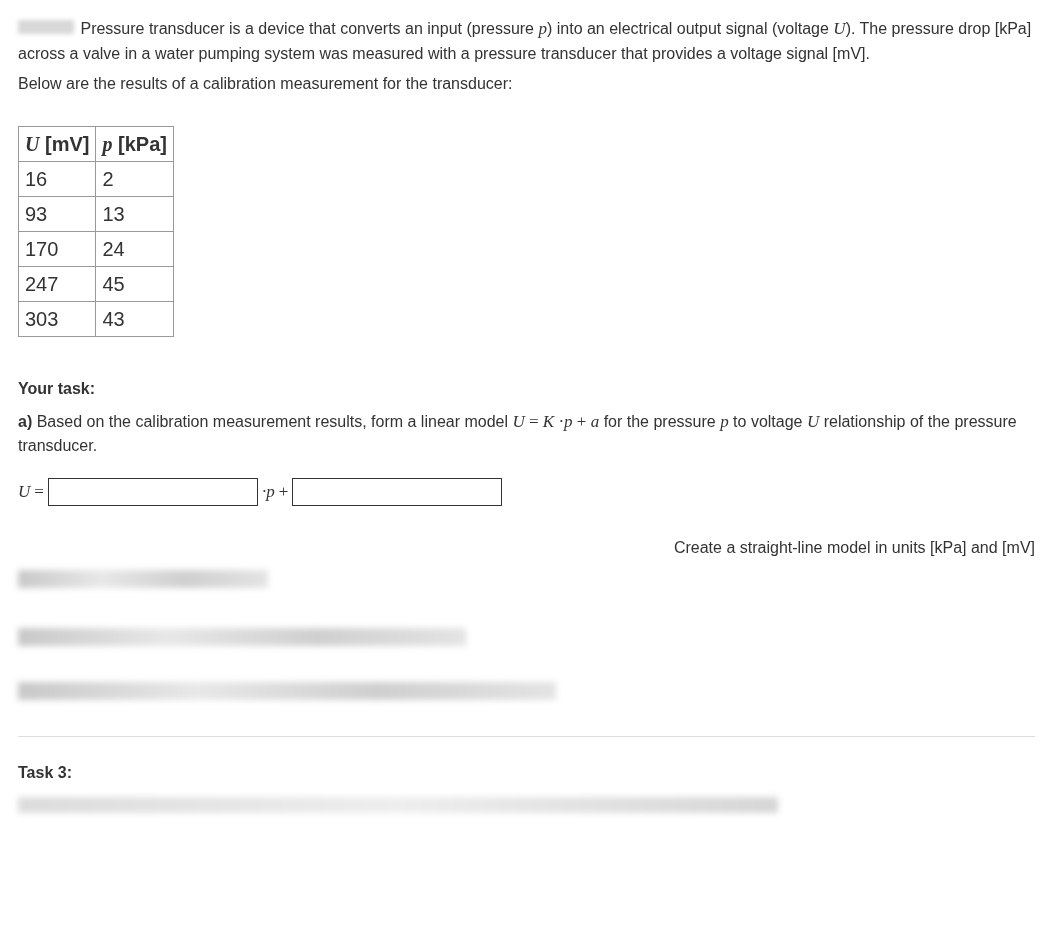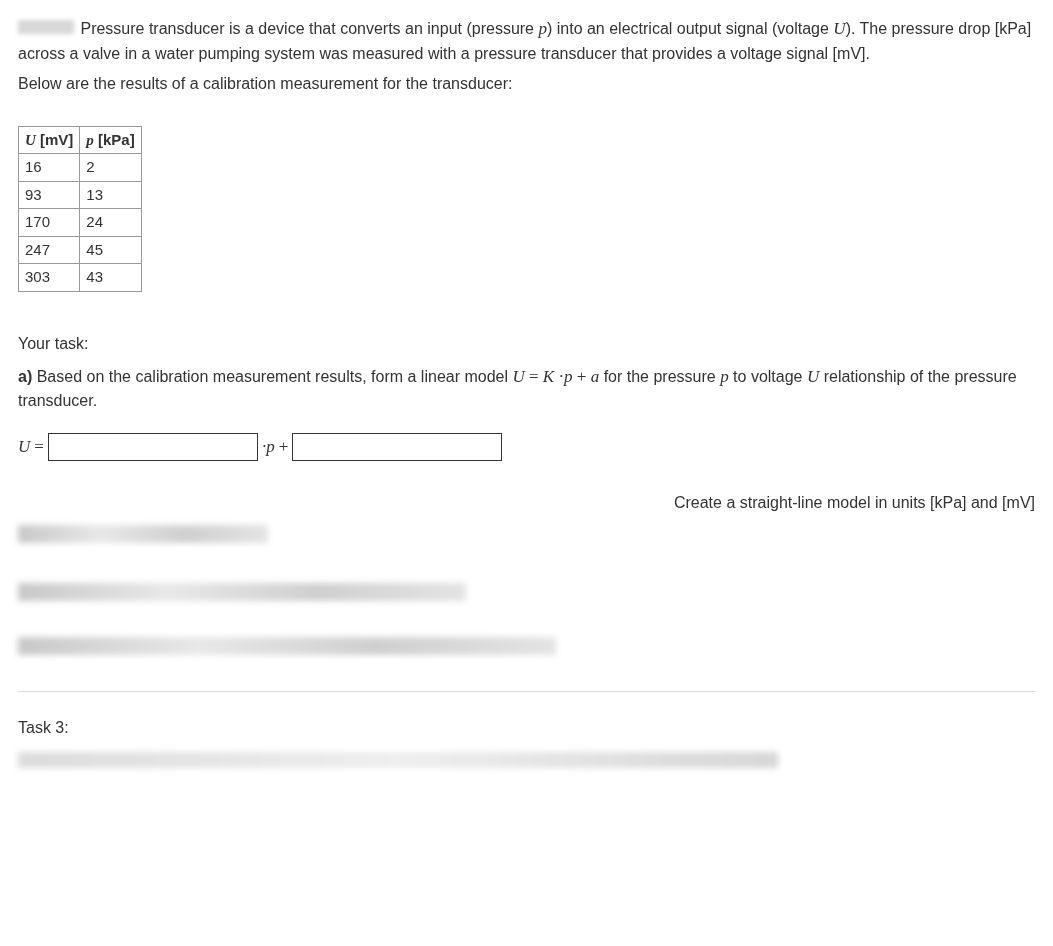--- a/index.html
+++ b/index.html
@@ -24,34 +24,34 @@
     }
     .subtext { margin-bottom: 30px; }
     .data-table {
       border-collapse: collapse;
       margin-bottom: 40px;
     }
     .data-table th, .data-table td {
       border: 1px solid #999;
       padding: 2px 6px;
       text-align: left;
-      font-size: 15px;
+      font-size: 20px;
     }
     .data-table th { font-weight: bold; font-style: normal; }
     .ital { font-style: italic; font-family: 'Times New Roman', serif; }
     .mathvar {
       font-family: 'Times New Roman', serif;
       font-style: italic;
       font-size: 17px;
     }
     .mathop {
       font-family: 'Times New Roman', serif;
       font-size: 17px;
     }
-    .task-label { margin-bottom: 8px; }
+    .task-label { margin-bottom: 8px; font-weight: bold; }
     .part { margin-bottom: 24px; }
     .part-a { margin-bottom: 40px; }
     .bold { font-weight: bold; }
     .eq-line {
       display: flex;
       align-items: center;
       gap: 4px;
       margin: 20px 0 30px 0;
     }
     input.answer-box {
@@ -83,21 +83,21 @@
       display: flex;
       align-items: center;
       gap: 6px;
       margin: 10px 0 8px 0;
     }
     .hr-sep {
       border: none;
       border-top: 1px solid #ddd;
       margin: 30px 0 24px 0;
     }
-    .task3 { font-weight: normal; margin-bottom: 12px; }
+    .task3 { font-weight: bold; margin-bottom: 12px; }
     .task3-blur {
       height: 16px;
       width: 760px;
       background: linear-gradient(90deg, #dcdcdc, #eee, #d6d6d6);
       filter: blur(3px);
     }
     .content-wrap { max-width: 1020px; }
   </style>
 </head>
 <body>

